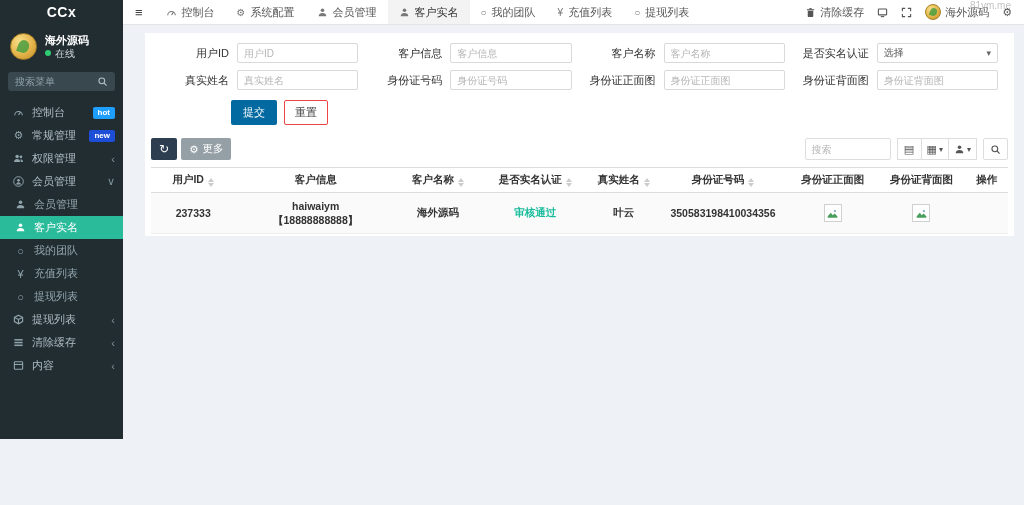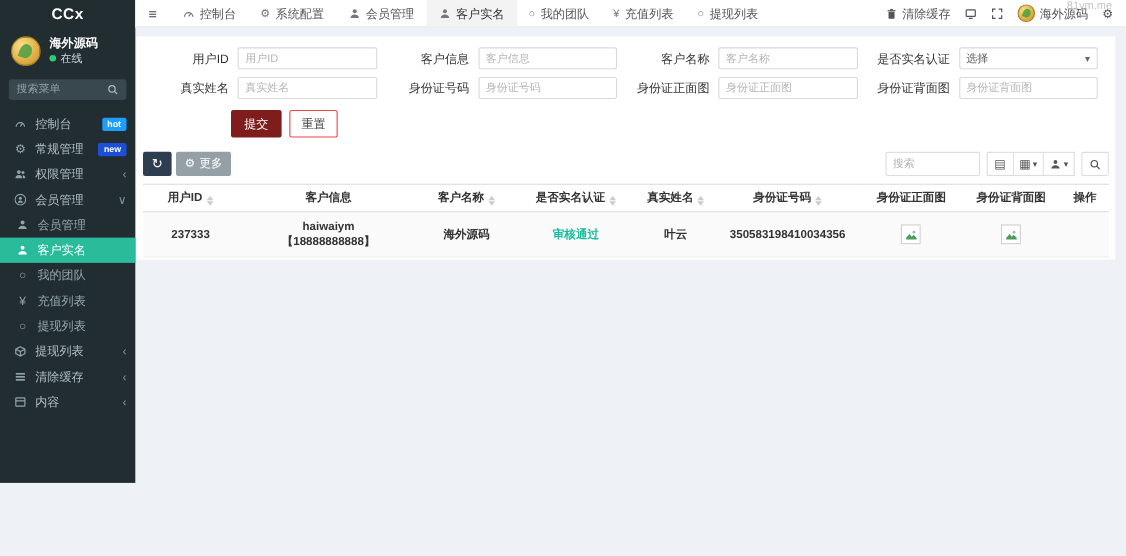--- a/index.html
+++ b/index.html
@@ -47,34 +47,34 @@
   .nav-right { margin-left:auto; display:flex; align-items:center; gap:13px; padding-right:12px; color:#555; }
   .nav-act { display:flex; align-items:center; gap:4px; cursor:pointer; }
   .avatar-coin.small { width:16px; height:16px; }
   .avatar-coin.small::after { left:4px; top:3px; width:7px; height:8px; }
   .watermark { position:absolute; right:13px; top:0; font-size:10px; color:rgba(120,120,120,.45); pointer-events:none; }
   svg.ic { width:11px; height:11px; fill:currentColor; }
   svg.ic.stroke { fill:none; stroke:currentColor; stroke-width:1.6; }
 
   
   .content { flex:1; background:#eef1f5; overflow:hidden; }
-  .card { background:#fff; margin:8px 10px 0 1px; padding:8px 0 2px; }
+  .card { background:#fff; margin:8px 10px 0 22px; padding:8px 0 2px; }
 
   .form-grid { display:grid; grid-template-columns:repeat(4,1fr); row-gap:7px; padding:2px 8px 0; }
   .field { display:flex; align-items:center; gap:8px; padding:0 8px; }
   .field label { width:68px; text-align:right; color:#333; font-size:11px; flex-shrink:0; white-space:nowrap; }
   .field .ctl { flex:1; height:20px; border:1px solid #d9d9d9; border-radius:2px; font-size:10px;
     padding:0 6px; color:#555; outline:none; width:100%; background:#fff; }
   .field .ctl::placeholder { color:#b5b5b5; }
   .select { display:flex; align-items:center; justify-content:space-between; cursor:pointer; }
   .select .caret { color:#666; font-size:9px; }
 
   .btn-row { padding:10px 0 4px 86px; display:flex; gap:7px; }
   .btn { border:none; border-radius:2px; font-size:11px; padding:4px 12px; cursor:pointer; font-family:inherit; }
-  .btn-submit { background:#7f1d1d; color:#fff; }
+  .btn-submit { background:#0369a1; color:#fff; }
   .btn-reset { background:#fff; border:1px solid #ef4444; color:#444; padding:4px 10px; }
 
   
   .toolbar { display:flex; align-items:center; padding:9px 6px 7px; }
   .tbtn { height:22px; border-radius:2px; border:none; display:inline-flex; align-items:center; gap:4px;
     font-size:10.5px; cursor:pointer; font-family:inherit; }
   .tbtn.dark { background:#2c3e50; color:#fff; width:26px; justify-content:center; font-size:12px; }
   .tbtn.gray { background:#95a0a6; color:#fff; padding:0 8px; margin-left:4px; }
   .tb-right { margin-left:auto; display:flex; gap:6px; }
   .tb-search { width:86px; height:22px; border:1px solid #ddd; border-radius:2px; font-size:10px; padding:0 6px; outline:none; color:#555; }

